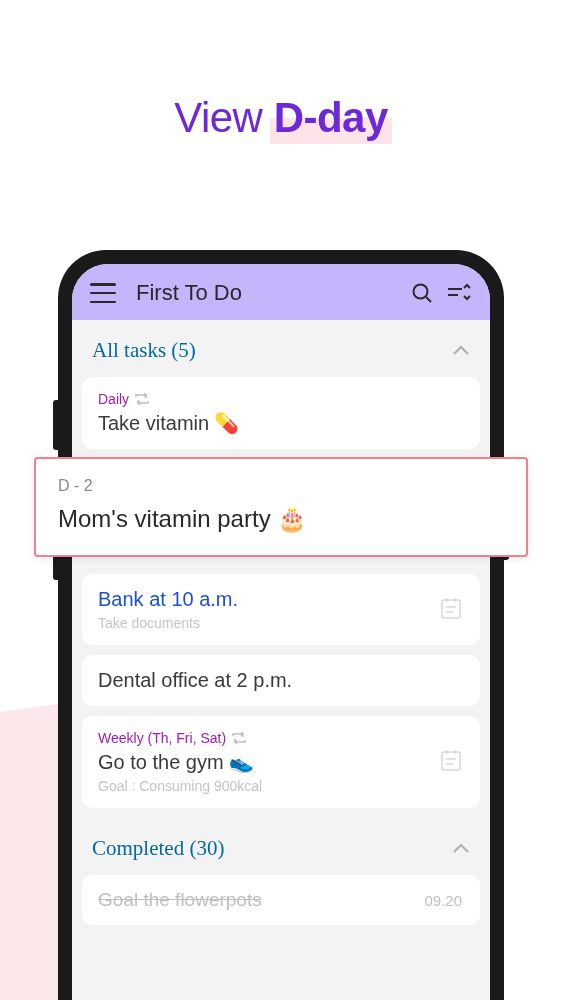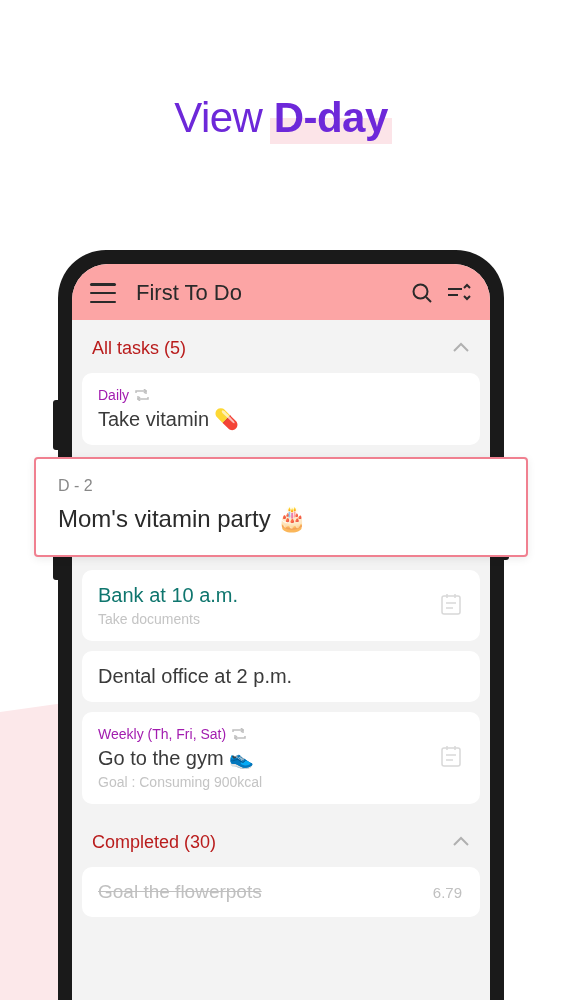--- a/index.html
+++ b/index.html
@@ -89,21 +89,21 @@
       border-radius: 36px;
       overflow: hidden;
       display: flex;
       flex-direction: column;
     }
     .app-header {
       display: flex;
       align-items: center;
       padding: 16px 18px 14px;
       gap: 12px;
-      background: #fca5a5;
+      background: #c4b5fd;
     }
     .hamburger {
       width: 26px;
       height: 20px;
       display: flex;
       flex-direction: column;
       justify-content: space-between;
       cursor: pointer;
     }
     .hamburger span {
@@ -129,22 +129,23 @@
       flex: 1;
       background: #f3f3f3;
       padding: 0 10px;
       position: relative;
     }
     .section-header {
       display: flex;
       align-items: center;
       justify-content: space-between;
       padding: 18px 10px 14px;
-      color: #b91c1c;
-      font-size: 18px;
+      color: #0369a1;
+      font-size: 21px;
+      font-family: Liberation Serif, serif;
     }
     .chevron {
       color: #b0b0b0;
     }
     .task-card {
       background: #fff;
       border-radius: 10px;
       padding: 14px 16px;
       margin-bottom: 10px;
       position: relative;
@@ -156,21 +157,21 @@
       align-items: center;
       gap: 6px;
       margin-bottom: 4px;
     }
     .task-title {
       font-size: 20px;
       color: #3a3a3a;
       font-weight: 400;
     }
     .task-title.pink {
-      color: #0f766e;
+      color: #1d4ed8;
     }
     .task-sub {
       font-size: 14px;
       color: #c4c4c4;
       margin-top: 4px;
     }
     .repeat-icon {
       display: inline-flex;
     }
     .highlight-card {
@@ -329,21 +330,21 @@
         <span>Completed (30)</span>
         <span class="chevron">
           <svg width="18" height="12" viewBox="0 0 18 12" fill="none" stroke="#b0b0b0" stroke-width="2">
               <polyline points="2,9 9,2 16,9"></polyline>
             </svg>
         </span>
       </div>
 
       <div class="task-card">
         <div class="completed-title">Goal the flowerpots</div>
-        <span class="completed-date">6.79</span>
+        <span class="completed-date">09.20</span>
       </div>
 
     </div>
   </div>
 </div>
 
 <div class="highlight-card">
   <div class="highlight-meta">D - 2</div>
   <div class="highlight-title">Mom's vitamin party 🎂</div>
 </div>

